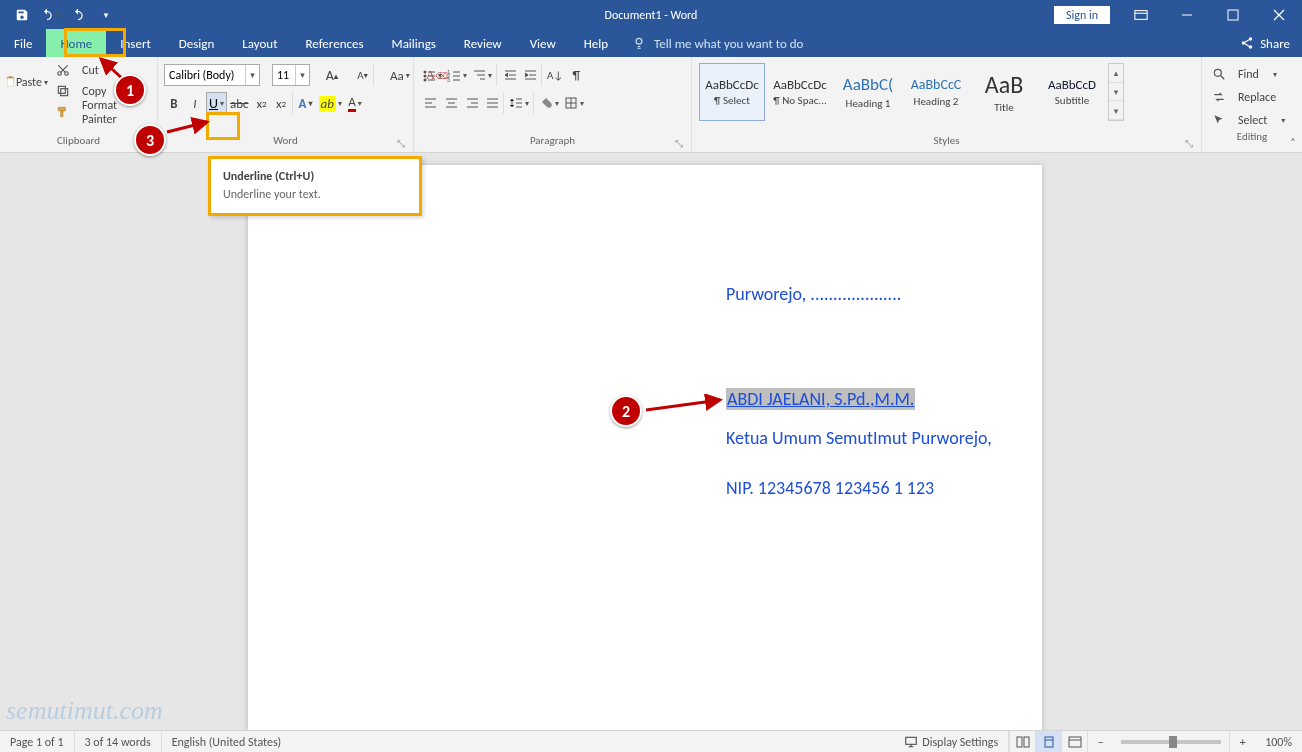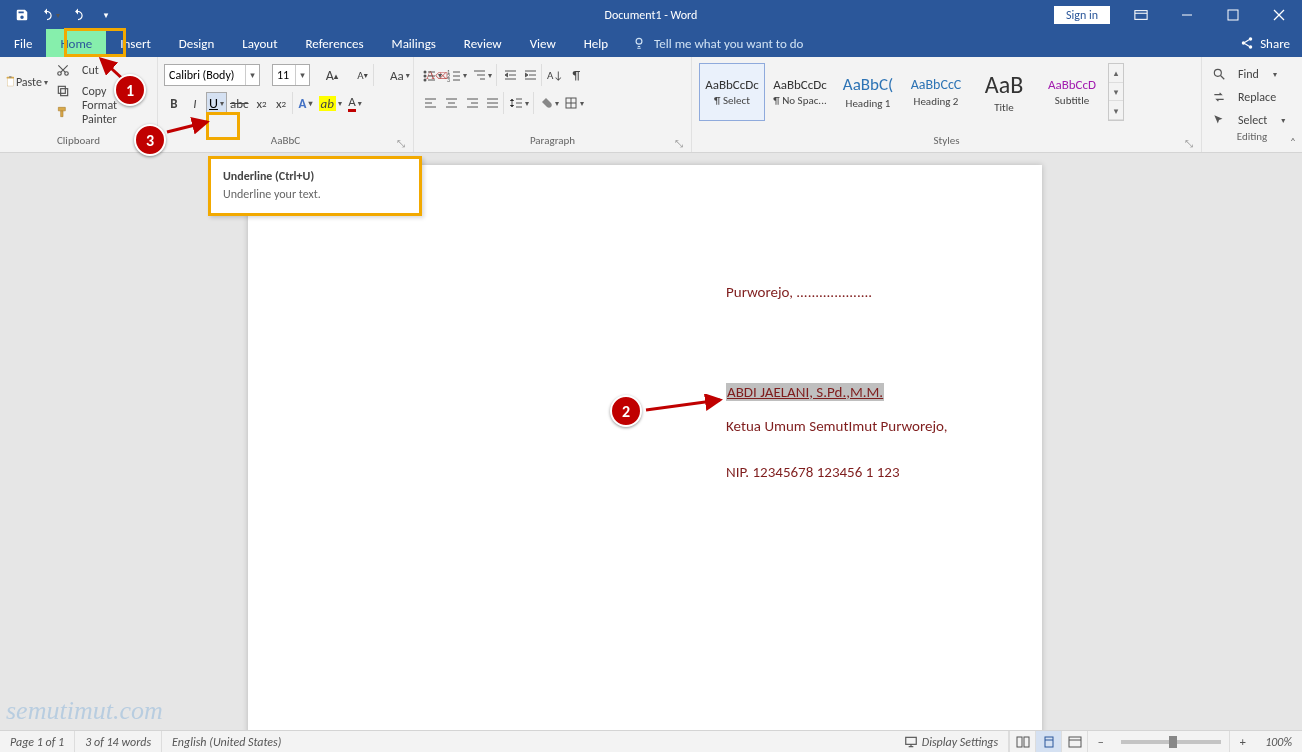--- a/index.html
+++ b/index.html
@@ -42,29 +42,29 @@
 .style-box { width:66px; height:58px; border:1px solid transparent; display:flex; flex-direction:column; align-items:center; justify-content:center; font-size:11px; margin:0 1px;}
 .style-box.active { border:1px solid #8faadc; background:#eaf1fb;}
 .style-prev { font-family:Calibri; color:#333; }
 .style-label { font-size:11px; color:#444; margin-top:2px; }
 .style-scroll { width:16px; display:flex; flex-direction:column; border:1px solid #c9c9c9; margin-left:2px; height:58px;}
 .style-scroll div{ flex:1; display:flex; align-items:center; justify-content:center; font-size:9px; color:#666; border-bottom:1px solid #ddd;}
 .edit-col { display:flex; flex-direction:column; gap:2px; padding-top:4px; }
 .collapse-caret { position:absolute; right:6px; bottom:4px; font-size:11px; color:#666;}
 .doc-area { position:absolute; top:153px; left:0; right:0; bottom:22px; background:#e6e6e6; overflow:hidden;}
 .page { position:absolute; left:248px; top:12px; width:794px; height:1000px; background:#fff; box-shadow:0 0 6px rgba(0,0,0,.2); }
-.page-content { position:absolute; left:478px; top:115px; font-family:Calibri; font-size:15px; color:#7f1d1d; line-height:1.6; }
+.page-content { position:absolute; left:478px; top:115px; font-family:Calibri; font-size:18px; color:#1d4ed8; line-height:1.6; }
 .sel-text { background:#bfbfbf; text-decoration:underline; padding:0 1px;}
 .tooltip { position:absolute; left:208px; top:156px; width:214px; background:#fff; border:3px solid #f2a900; padding:10px 12px 12px; z-index:20; box-shadow:2px 2px 4px rgba(0,0,0,.15);}
 .tooltip-title { font-size:12px; font-weight:bold; color:#444; margin-bottom:4px;}
 .tooltip-body { font-size:12px; color:#666; }
 .callout { position:absolute; z-index:25; }
 .callout-circle { width:32px; height:32px; border-radius:50%; background:#c00000; border:2px solid #fff; color:#fff; font-weight:bold; font-size:16px; display:flex; align-items:center; justify-content:center; box-shadow:0 1px 3px rgba(0,0,0,.4);}
 .statusbar { position:absolute; bottom:0; left:0; right:0; height:22px; background:#f3f3f3; border-top:1px solid #d4d4d4; display:flex; align-items:center; font-size:12px; color:#555; }
-.sb-item { padding:0 10px; border-right:1px solid #ddd; height:100%; display:flex; align-items:center;font-style:italic;}
+.sb-item { padding:0 10px; border-right:1px solid #ddd; height:100%; display:flex; align-items:center;}
 .sb-right { margin-left:auto; display:flex; align-items:center; height:100%; }
 .view-btn { width:26px; height:22px; display:flex; align-items:center; justify-content:center; border-left:1px solid #ddd;}
 .view-btn.active{ background:#d5e1f2;}
 .zoom-slider { width:100px; height:4px; background:#c4c4c4; margin:0 8px; position:relative;}
 .zoom-thumb { position:absolute; left:48px; top:-4px; width:8px; height:12px; background:#888;}
 .watermark { position:absolute; left:6px; bottom:26px; font-family:"Segoe Script","Brush Script MT",cursive; font-size:26px; color:#b8cde0; font-style:italic; z-index:3;}
 svg.arrow-red { position:absolute; z-index:24; }
 </style>
 </head>
 <body>
@@ -227,21 +227,21 @@
         <div class="rb-btn">
             <span style="background:#ffff00;padding:0 2px;font-style:italic;">ab</span>
             <span class="arrow-tiny">▾</span>
           </div>
         <div class="rb-btn">
             <span style="border-bottom:3px solid #c00000;">A</span>
             <span class="arrow-tiny">▾</span>
           </div>
       </div>
     </div>
-    <div class="group-label">AaBbC</div>
+    <div class="group-label">Word</div>
     <div class="dlaunch">⤡</div>
   </div>
 
   <div class="group" style="width:278px;">
     <div class="group-body" style="flex-direction:column;">
       <div class="para-row">
         <div class="rb-btn">
             <svg width="14" height="14">
               <circle cx="3" cy="4" r="1.5" fill="#555"></circle>
               <line x1="6" y1="4" x2="13" y2="4" stroke="#555"></line>
@@ -365,21 +365,21 @@
           </div>
           <div class="style-box">
             <div class="style-prev" style="font-size: 14px; color: rgb(46, 116, 181);">AaBbCcC</div>
             <div class="style-label">Heading 2</div>
           </div>
           <div class="style-box">
             <div class="style-prev" style="font-size: 24px; color: rgb(51, 51, 51);">AaB</div>
             <div class="style-label">Title</div>
           </div>
           <div class="style-box">
-            <div class="style-prev" style="font-size: 13px; color: #a21caf;">AaBbCcD</div>
+            <div class="style-prev" style="font-size: 13px; color: #0f172a;">AaBbCcD</div>
             <div class="style-label">Subtitle</div>
           </div>
           <div class="style-scroll">
             <div>▴</div>
             <div>▾</div>
             <div>▾</div>
           </div>
         </div>
     </div>
     <div class="group-label">Styles</div>

